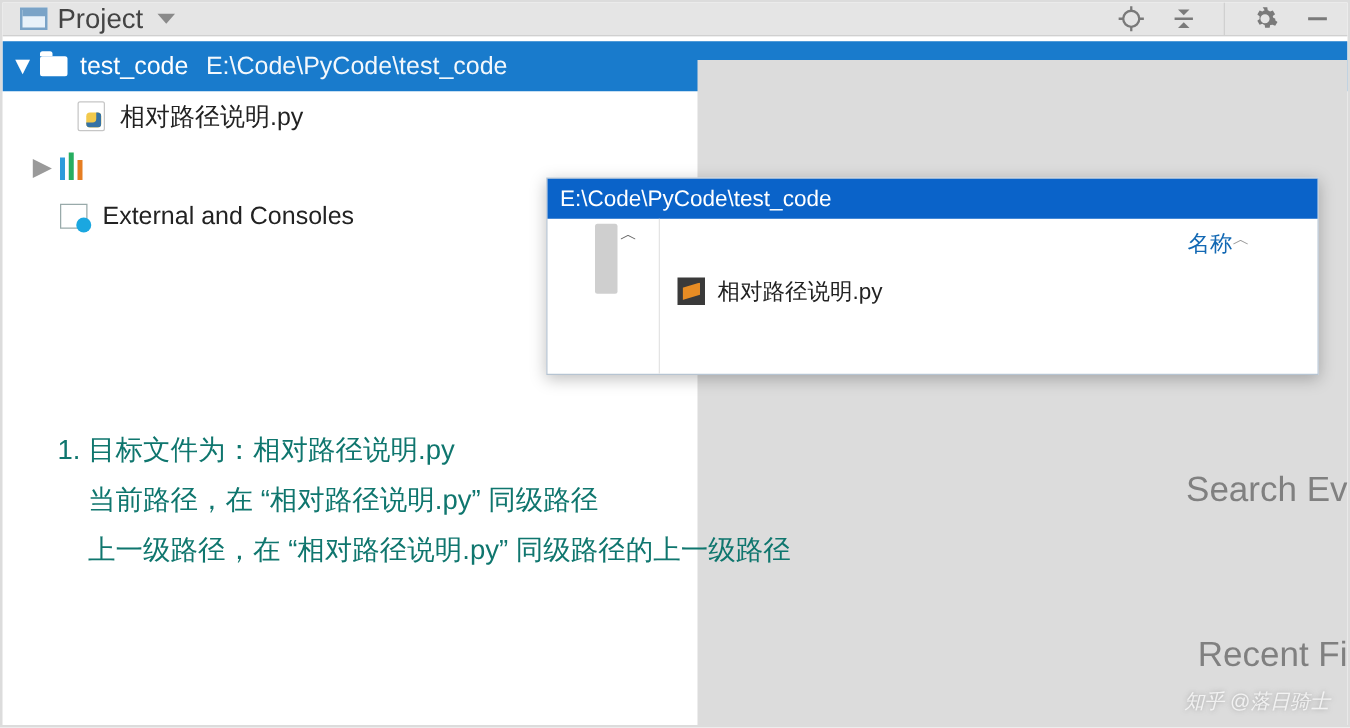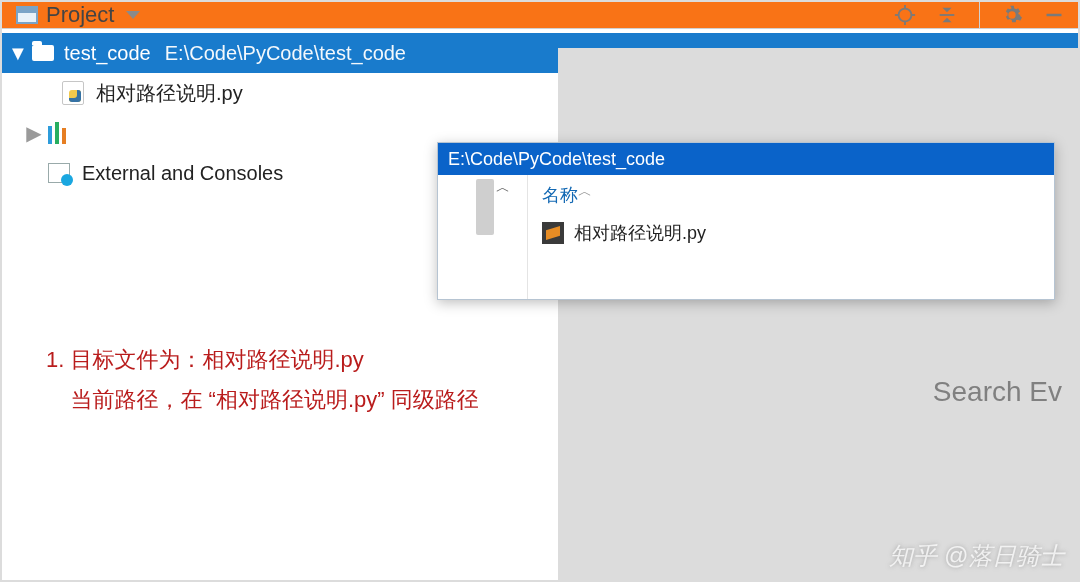--- a/index.html
+++ b/index.html
@@ -14,21 +14,21 @@
     border: 2px solid #dcdcdc;
   }
 
   
   .toolbar {
     height: 27px;
     border-bottom: 1px solid #d0d0d0;
     display: flex;
     align-items: center;
     padding: 0 10px 0 14px;
-    background: #f97316;
+    background: #e5e5e5;
     gap: 14px;
   }
   .proj-btn {
     display: flex;
     align-items: center;
     gap: 8px;
     font-size: 22px;
     color: #444;
     cursor: pointer;
   }
@@ -77,52 +77,52 @@
   .lib-icon span:nth-child(2){height:22px;background:#27ae60;}
   .lib-icon span:nth-child(3){height:16px;background:#e67e22;}
   .scratch-icon{width:22px;height:20px;background:#fff;border:1px solid #9aa;position:relative;margin-right:6px;}
   .scratch-icon::after{content:"";position:absolute;right:-4px;bottom:-4px;width:12px;height:12px;border-radius:50%;background:#1aa7e0;}
 
   
   .right-panel{
     position:absolute; top:46px; right:0; bottom:0; width:520px;
     background:#dcdcdc;
   }
-  .hint { position:absolute; right:16px; color:#808080; font-size:28px; white-space:nowrap; }
+  .hint { position:absolute; right:0; color:#808080; font-size:28px; white-space:nowrap; }
 
   
   .explorer{
     position:absolute; top:140px; left:435px; width:618px; height:158px;
     background:#fff; box-shadow:0 3px 12px rgba(0,0,0,.25);
     border:1px solid #b6c4d2;
   }
   .addr{
     height:32px; background:#0a63c9; color:#fff; display:flex; align-items:center;
     padding:0 10px; font-size:18px;
   }
   .ex-body{ display:flex; height:calc(100% - 32px); }
   .ex-scroll{ width:90px; border-right:1px solid #e4e4e4; position:relative;}
   .ex-scroll .thumb{ position:absolute; left:38px; top:4px; width:18px; height:56px; background:#cfcfcf; border-radius:2px;}
   .ex-scroll .arrow{ position:absolute; left:58px; top:4px; font-size:14px; color:#666;}
   .ex-list{ flex:1; padding:8px 14px; }
-  .ex-head{ color:#1268b3; font-size:18px; display:flex; justify-content:flex-start; padding-right:40px;}
+  .ex-head{ color:#1268b3; font-size:18px; display:flex; justify-content:flex-end; padding-right:40px;margin-left:44px;}
   .ex-head .sort{ color:#9a9a9a; font-size:14px;}
   .ex-item{ display:flex; align-items:center; gap:10px; margin-top:14px; font-size:18px; color:#222;}
   .sublime{ width:22px;height:22px;background:#3a3a3a;position:relative;}
   .sublime::after{content:"";position:absolute;left:4px;top:4px;width:14px;height:14px;background:#e78c24;clip-path:polygon(0 30%,100% 0,100% 70%,0 100%);}
 
   
   .notes{
-    position:absolute; left:44px; top:338px; color:#b91c1c; font-size:22px; line-height:40px;
+    position:absolute; left:44px; top:338px; color:#0f766e; font-size:22px; line-height:40px;
   }
 
   
   .watermark{
     position:absolute; right:14px; bottom:8px; color:rgba(255,255,255,.75);
-    font-size:24px; text-shadow:0 0 4px rgba(120,120,120,.6); font-style:italic;
+    font-size:16px; text-shadow:0 0 4px rgba(120,120,120,.6); font-style:italic;
   }
 </style>
 </head>
 <body>
 
 <div class="toolbar">
   <div class="proj-btn">
     <span class="win-icon"></span>
     <span>Project</span>
     <span class="caret"></span>
@@ -178,20 +178,21 @@
   </div>
   <div class="row ext">
     <span class="chev" style="visibility:hidden">▶</span>
     <span class="scratch-icon"></span>
     <span>External and Consoles</span>
   </div>
 </div>
 
 <div class="right-panel">
   <div class="hint" style="top:328px">Search Ev</div>
+  <div class="hint" style="top:460px">Recent Fi</div>
 </div>
 
 <div class="explorer">
   <div class="addr">
     <span>E:\Code\PyCode\test_code</span>
   </div>
   <div class="ex-body">
     <div class="ex-scroll">
       <div class="arrow">︿</div>
       <div class="thumb"></div>
@@ -205,15 +206,16 @@
         <span class="sublime"></span>
         <span>相对路径说明.py</span>
       </div>
     </div>
   </div>
 </div>
 
 <div class="notes">
   <div>1. 目标文件为：相对路径说明.py</div>
   <div>&nbsp;&nbsp;&nbsp;&nbsp;当前路径，在 “相对路径说明.py” 同级路径</div>
+  <div>&nbsp;&nbsp;&nbsp;&nbsp;上一级路径，在 “相对路径说明.py” 同级路径的上一级路径</div>
 </div>
 
 <div class="watermark">知乎 @落日骑士</div>
 
 </body></html>

